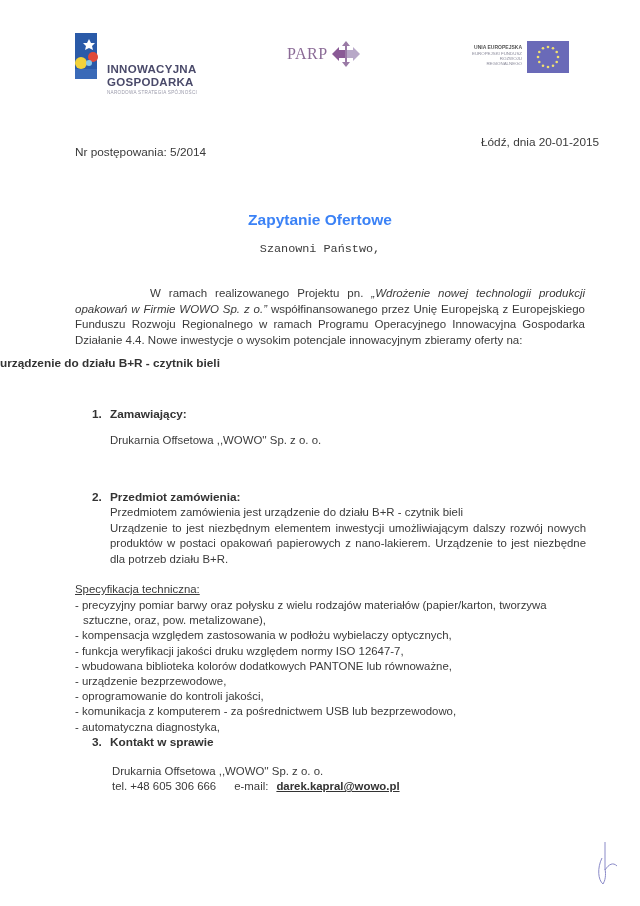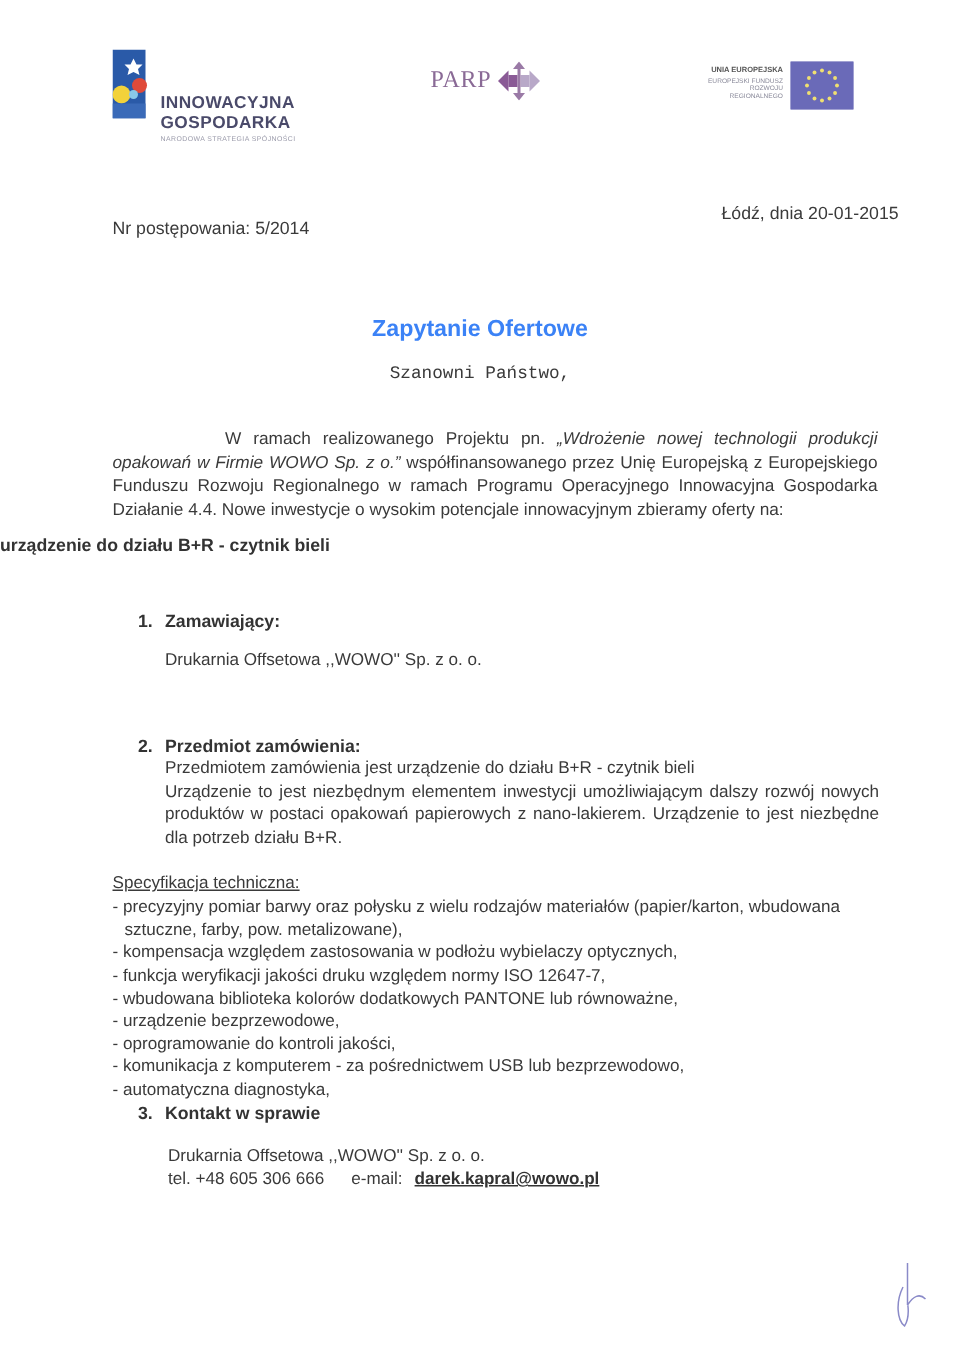--- a/index.html
+++ b/index.html
@@ -135,21 +135,21 @@
 <div class="abs sec-head sec2">
   <span class="sec-num">2.</span><span>Przedmiot zamówienia:</span>
 </div>
 <div class="abs desc2">
   <div>Przedmiotem zamówienia jest urządzenie do działu B+R - czytnik bieli</div>
   <div>Urządzenie to jest niezbędnym elementem inwestycji umożliwiającym dalszy rozwój nowych produktów w postaci opakowań papierowych z nano-lakierem. Urządzenie to jest niezbędne dla potrzeb działu B+R.</div>
 </div>
 
 <div class="abs spec-title">Specyfikacja techniczna:</div>
 <ul class="abs spec-list">
-  <li>- precyzyjny pomiar barwy oraz połysku  z wielu rodzajów materiałów (papier/karton, wbudowana sztuczne,  farby, pow. metalizowane),</li>
+  <li>- precyzyjny pomiar barwy oraz połysku  z wielu rodzajów materiałów (papier/karton, tworzywa sztuczne,  oraz, pow. metalizowane),</li>
   <li>- kompensacja względem zastosowania w podłożu wybielaczy optycznych,</li>
   <li>- funkcja weryfikacji jakości druku względem normy ISO 12647-7,</li>
   <li>- wbudowana biblioteka kolorów dodatkowych PANTONE lub równoważne,</li>
   <li>- urządzenie bezprzewodowe,</li>
   <li>- oprogramowanie do kontroli jakości,</li>
   <li>- komunikacja z komputerem - za pośrednictwem USB lub bezprzewodowo,</li>
   <li>- automatyczna diagnostyka,</li>
 </ul>
 
 <div class="abs sec-head sec3">

